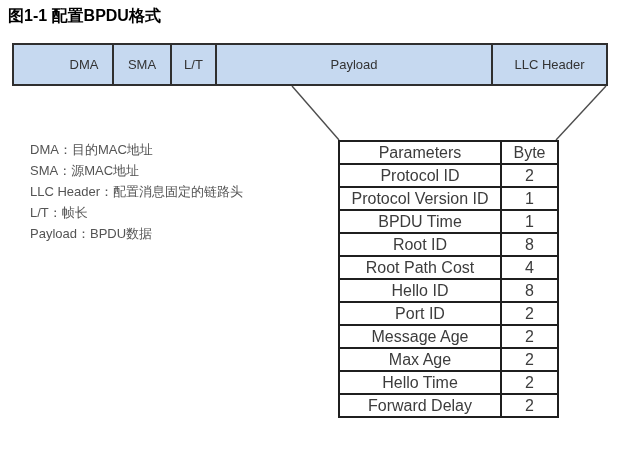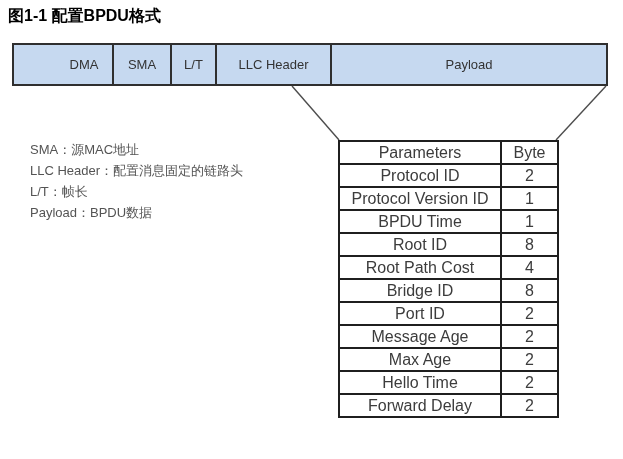--- a/index.html
+++ b/index.html
@@ -104,34 +104,35 @@
   <div class="frame">
     <div class="seg seg-dma">
       <span>DMA</span>
     </div>
     <div class="seg seg-sma">
       <span>SMA</span>
     </div>
     <div class="seg seg-lt">
       <span>L/T</span>
     </div>
+    <div class="seg seg-payload">
+      <span>Payload</span>
+    </div>
     <div class="seg seg-llc">
       <span>LLC Header</span>
-    </div>
-    <div class="seg seg-payload">
-      <span>Payload</span>
     </div>
   </div>
 
   <svg class="funnel" viewBox="0 0 623 459" xmlns="http://www.w3.org/2000/svg">
     <line x1="292" y1="86" x2="339" y2="140" stroke="#4D4D4D" stroke-width="1.4"></line>
     <line x1="606" y1="86" x2="556" y2="140" stroke="#4D4D4D" stroke-width="1.4"></line>
   </svg>
 
   <div class="legend">
+    <div>DMA：目的MAC地址</div>
     <div>SMA：源MAC地址</div>
     <div>LLC Header：配置消息固定的链路头</div>
     <div>L/T：帧长</div>
     <div>Payload：BPDU数据</div>
   </div>
 
   <table class="bpdu-table">
     <colgroup>
       <col style="width:162px">
       <col style="width:57px">
@@ -157,21 +158,21 @@
       </tr>
       <tr>
         <td>Root ID</td>
         <td>8</td>
       </tr>
       <tr>
         <td>Root Path Cost</td>
         <td>4</td>
       </tr>
       <tr>
-        <td>Bridge ID</td>
+        <td>Hello ID</td>
         <td>8</td>
       </tr>
       <tr>
         <td>Port ID</td>
         <td>2</td>
       </tr>
       <tr>
         <td>Message Age</td>
         <td>2</td>
       </tr>

